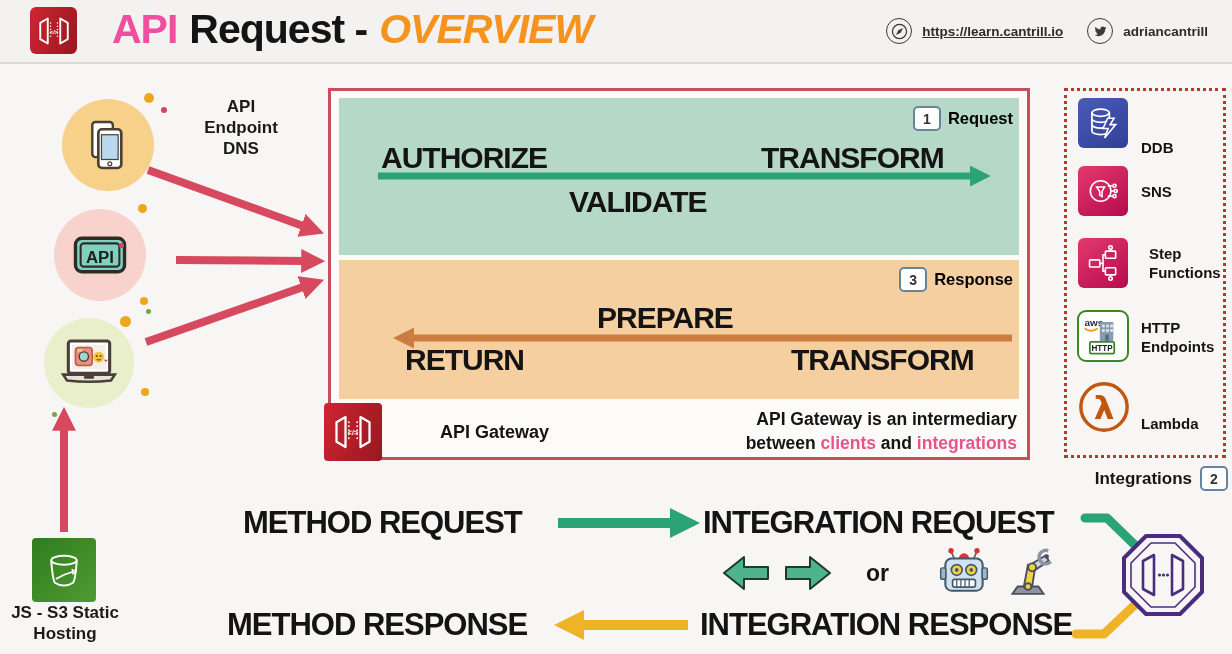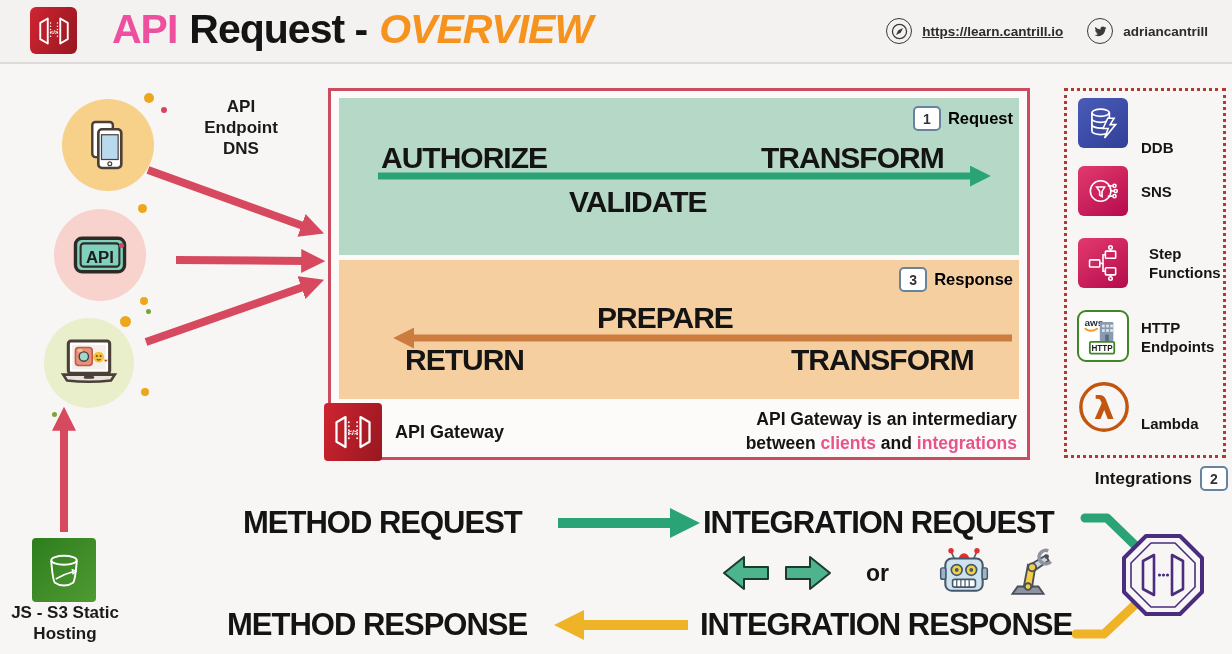--- a/index.html
+++ b/index.html
@@ -21,21 +21,21 @@
   .dot{position:absolute;border-radius:50%;z-index:2;}
   .blocklabel{position:absolute;font-weight:800;font-size:17px;line-height:21px;text-align:center;white-space:pre-line;z-index:3;color:#1a1a1a;}
   
   .gwbox{position:absolute;left:328px;top:88px;width:702px;height:372px;background:#fcfbfa;border:3px solid #c94c5f;box-sizing:border-box;z-index:1;}
   .sect-green{position:absolute;left:8px;top:7px;width:680px;height:157px;background:#b6d8c6;}
   .sect-orange{position:absolute;left:8px;top:169px;width:680px;height:139px;background:#f6cfa1;}
   .bigword{position:absolute;font-size:30px;font-weight:800;letter-spacing:-1px;color:#141414;z-index:6;white-space:nowrap;}
   .stepbadge{position:absolute;display:flex;align-items:center;gap:7px;z-index:6;}
   .chip{background:#ffffff;border:2px solid #64849f;border-radius:5px;min-width:20px;height:21px;padding:0 2px;display:flex;align-items:center;justify-content:center;font-size:14px;font-weight:700;color:#333;}
   .stepbadge .blabel{font-size:16.5px;font-weight:800;color:#000000;}
-  .corner-label{position:absolute;font-size:18px;font-weight:800;color:#141414;z-index:6;}
+  .corner-label{position:absolute;font-size:18px;font-weight:800;color:#141414;z-index:6;margin-left:45px;}
   .note{position:absolute;right:10px;top:316px;width:340px;text-align:right;font-size:17.5px;font-weight:800;line-height:24px;color:#141414;z-index:6;}
   .pinkword{color:#e9538c;}
   
   .intbox{position:absolute;left:1064px;top:88px;width:162px;height:370px;border:3px dotted #b03a30;box-sizing:border-box;z-index:2;}
   .sqicon{position:absolute;width:50px;height:50px;border-radius:6px;display:flex;align-items:center;justify-content:center;z-index:3;}
   .ilabel{position:absolute;font-size:15px;font-weight:800;line-height:19px;white-space:pre-line;z-index:3;color:#141414;}
   .int-footer{position:absolute;left:1080px;top:466px;width:148px;display:flex;align-items:center;justify-content:flex-end;gap:8px;font-size:17px;font-weight:800;z-index:3;}
   
   .flowword{position:absolute;font-size:31px;font-weight:800;letter-spacing:-1px;color:#141414;white-space:nowrap;z-index:6;}
   .orword{position:absolute;font-size:23px;font-weight:800;color:#141414;z-index:6;}

